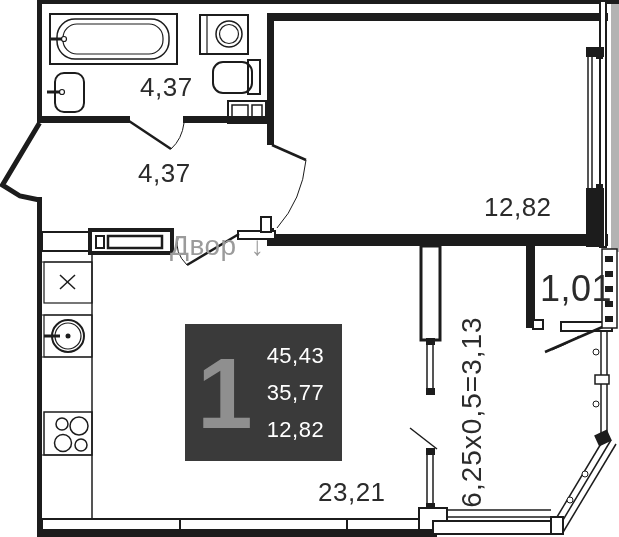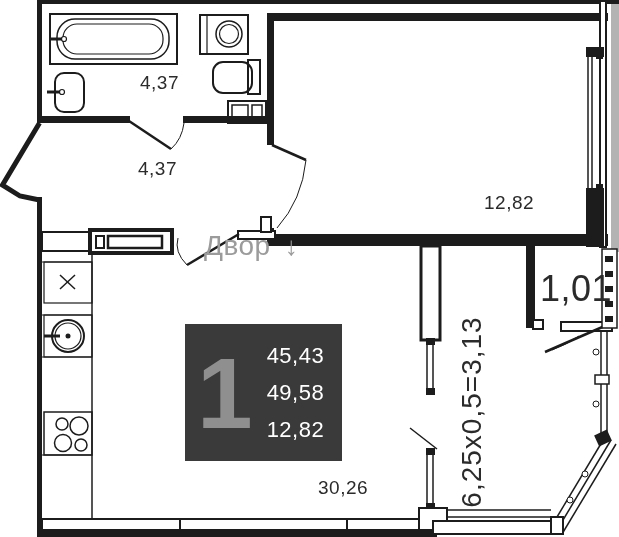--- a/index.html
+++ b/index.html
@@ -2,21 +2,21 @@
 <html><head>
 <meta charset="utf-8">
 <style>
   html,body{margin:0;padding:0;background:#ffffff;}
   #stage{
     position:relative;width:619px;height:537px;background:#ffffff;overflow:hidden;
     font-family:"Liberation Sans", sans-serif;color:#2b2b2b;
   }
   #plan-svg{position:absolute;left:0;top:0;}
   .lbl{position:absolute;white-space:nowrap;letter-spacing:0.5px;}
-  .area-lbl{font-size:19px;color:#2b2b2b;}
+  .area-lbl{font-size:26px;color:#2b2b2b;}
   .area-lbl.small{font-size:36px;}
   .courtyard{font-size:28px;color:#9b9b9b;display:flex;align-items:center;gap:14px;}
   .courtyard .arr{font-size:26px;}
   .dim-vert{
     position:absolute;left:472px;top:412px;
     transform:translate(-50%,-50%) rotate(-90deg);
     font-size:28px;color:#2b2b2b;white-space:nowrap;letter-spacing:1px;
   }
   .unit-card{
     position:absolute;left:185px;top:324px;width:157px;height:137px;
@@ -212,31 +212,31 @@
   </svg>
 
   <div class="lbl area-lbl" style="left:140px;top:72px;">4,37</div>
 
   <div class="lbl area-lbl" style="left:138px;top:158px;">4,37</div>
 
   <div class="lbl area-lbl" style="left:484px;top:192px;">12,82</div>
 
   <div class="lbl area-lbl small" style="left:540px;top:268px;">1,01</div>
 
-  <div class="lbl area-lbl" style="left:318px;top:477px;">30,26</div>
-
-  <div class="lbl courtyard" style="left:170px;top:230px;margin-left:34px;">
+  <div class="lbl area-lbl" style="left:318px;top:477px;">23,21</div>
+
+  <div class="lbl courtyard" style="left:170px;top:230px;">
     <span>Двор</span>
     <span class="arr">↓</span>
   </div>
 
   <div class="dim-vert">6,25x0,5=3,13</div>
 
   <div class="unit-card">
     <div class="big-one">1</div>
     <div class="nums">
       <div>45,43</div>
-      <div>49,58</div>
+      <div>35,77</div>
       <div>12,82</div>
     </div>
   </div>
 
 </div>
 
 </body></html>

